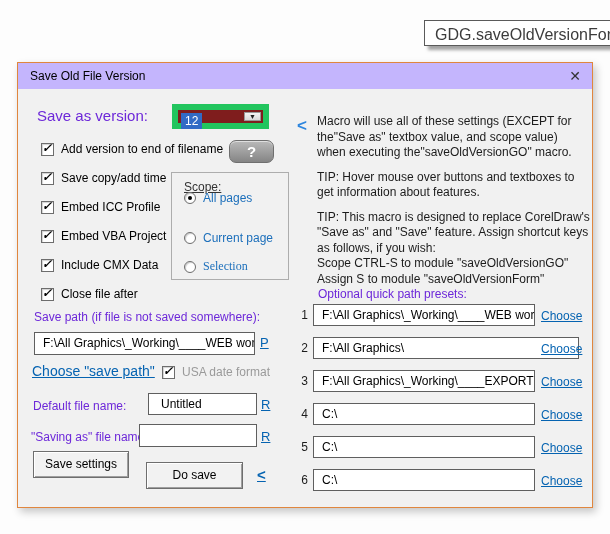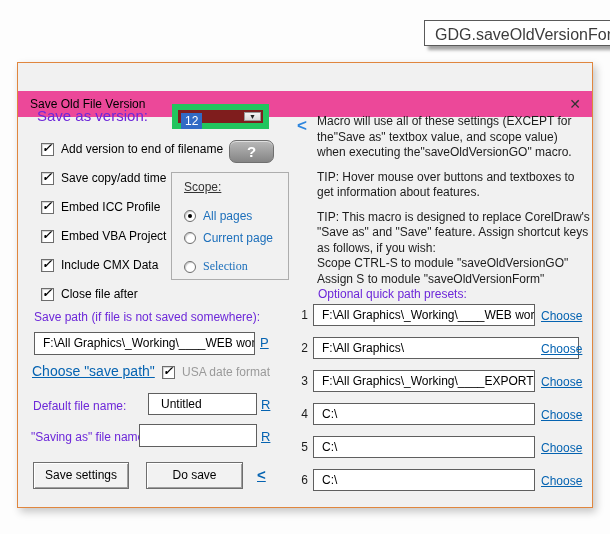--- a/index.html
+++ b/index.html
@@ -8,21 +8,21 @@
   .page { position:relative; width:610px; height:534px; }
 
   
   .badge { position:absolute; left:424px; top:20px; height:26px; padding:5px 10px;
     background:#fff; border:1px solid #5a5a5a; color:#3c3c3c; font-size:16px;
     box-shadow:4px 4px 3px rgba(90,90,90,.55); white-space:nowrap; }
 
   
   .dialog { position:absolute; left:17px; top:62px; width:576px; height:446px;
     background:#f1f1f1; border:1px solid #e0863e; box-shadow:3px 4px 8px rgba(0,0,0,.22); }
-  .titlebar { position:absolute; left:0; top:0; right:0; height:26px; background:#ec4899;margin-top:28px; }
+  .titlebar { position:absolute; left:0; top:0; right:0; height:26px; background:#c4b5fd; }
   .title { position:absolute; left:12px; top:6px; font-size:12px; color:#000; }
   .close { position:absolute; right:8px; top:4px; width:18px; height:18px; font-size:14px;
     color:#333; text-align:center; line-height:18px; cursor:default; }
 
   .label { position:absolute; font-size:12px; color:#6d28d9; white-space:nowrap; }
   .label.big { font-size:15px; }
 
   .link { position:absolute; font-size:12px; color:#0563b1; text-decoration:underline;
     white-space:nowrap; cursor:pointer; }
   .link.md { font-size:13px; }
@@ -134,21 +134,21 @@
     </div>
     <div class="cb-row" style="left:23px; top:224px;">
       <span class="cb">
           <i class="ck">✓</i>
         </span>
       <span class="cb-label">Close file after</span>
     </div>
 
     <div class="groupbox" style="left:153px; top:109px; width:118px; height:108px;">
       <span class="gb-title" style="left:12px; top:7px;">Scope:</span>
-      <div class="radio-row" style="left:12px; top:36px;">
+      <div class="radio-row" style="left:12px; top:18px;">
         <span class="radio on"></span>
         <span class="radio-label">All pages</span>
       </div>
       <div class="radio-row" style="left:12px; top:58px;">
         <span class="radio"></span>
         <span class="radio-label">Current page</span>
       </div>
       <div class="radio-row" style="left:12px; top:86px;font-family:Liberation Serif, serif;">
         <span class="radio"></span>
         <span class="radio-label">Selection</span>
@@ -167,21 +167,21 @@
     </div>
 
     <div class="label" style="left:15px; top:336px;">Default file name:</div>
     <div class="field" style="left:130px; top:330px; width:109px; height:22px; padding-left:12px;">Untitled</div>
     <span class="link md" style="left:243px; top:334px;">R</span>
 
     <div class="label" style="left:13px; top:367px;">"Saving as" file name:</div>
     <div class="field" style="left:121px; top:361px; width:118px; height:23px;"></div>
     <span class="link md" style="left:243px; top:366px;">R</span>
 
-    <div class="btn" style="left:15px; top:399px; width:96px; height:27px; line-height:25px;">Save settings</div>
+    <div class="btn" style="left:15px; top:388px; width:96px; height:27px; line-height:25px;">Save settings</div>
     <div class="btn" style="left:128px; top:399px; width:97px; height:27px; line-height:25px;">Do save</div>
     <span class="link" style="left:239px; top:403px; font-size:15px; font-weight:bold;">&lt;</span>
 
     <div class="info">
       <p>
         </p>
         <div>Macro will use all of these settings (EXCEPT for</div>
         <div>the"Save as" textbox value, and scope value)</div>
         <div>when executing the"saveOldVersionGO" macro.</div>
       <p></p>

